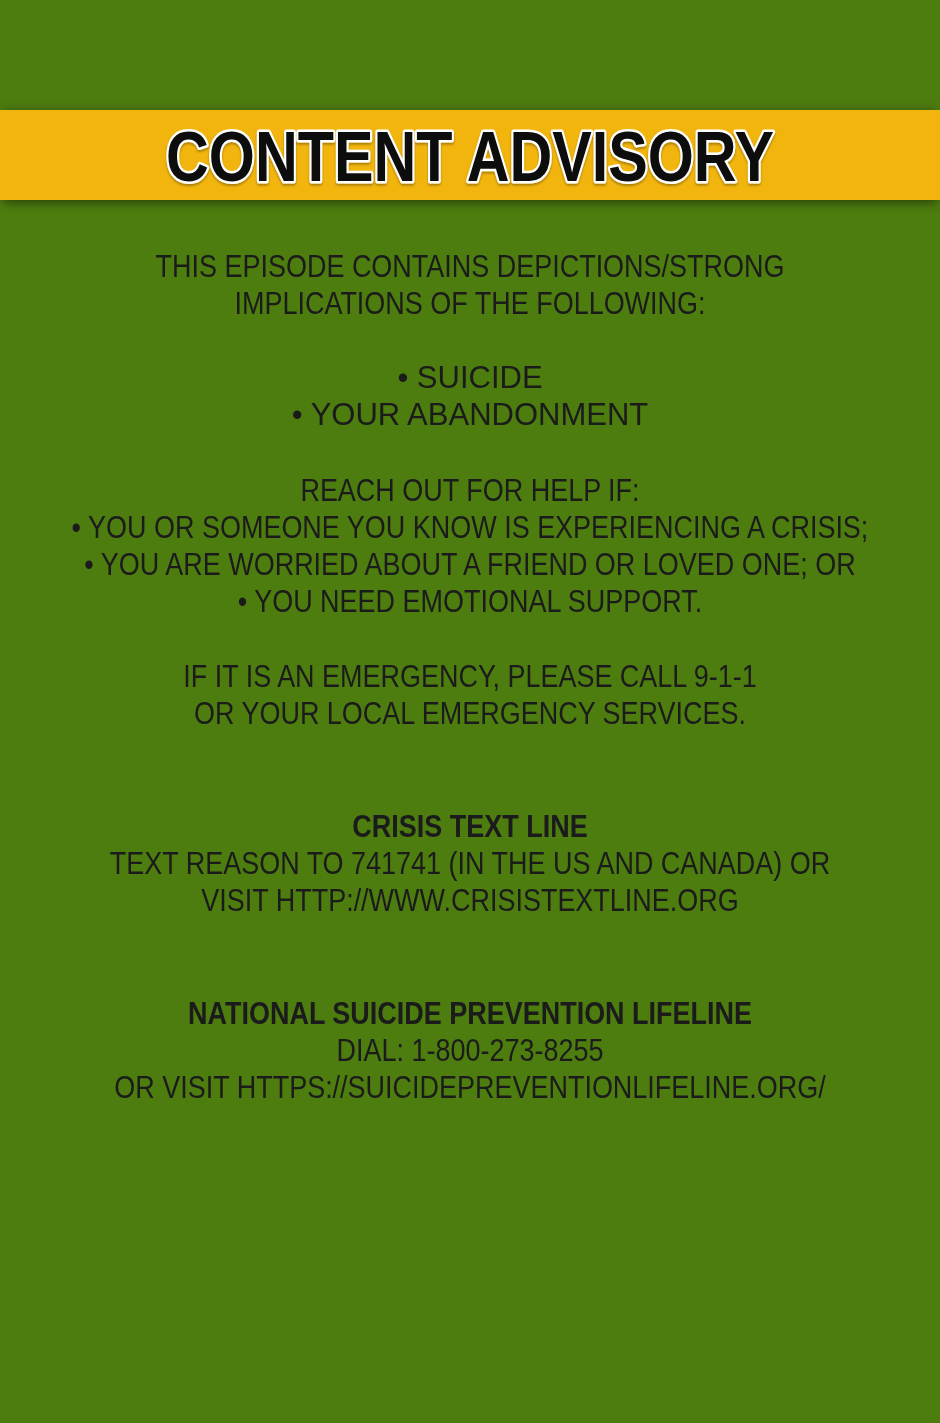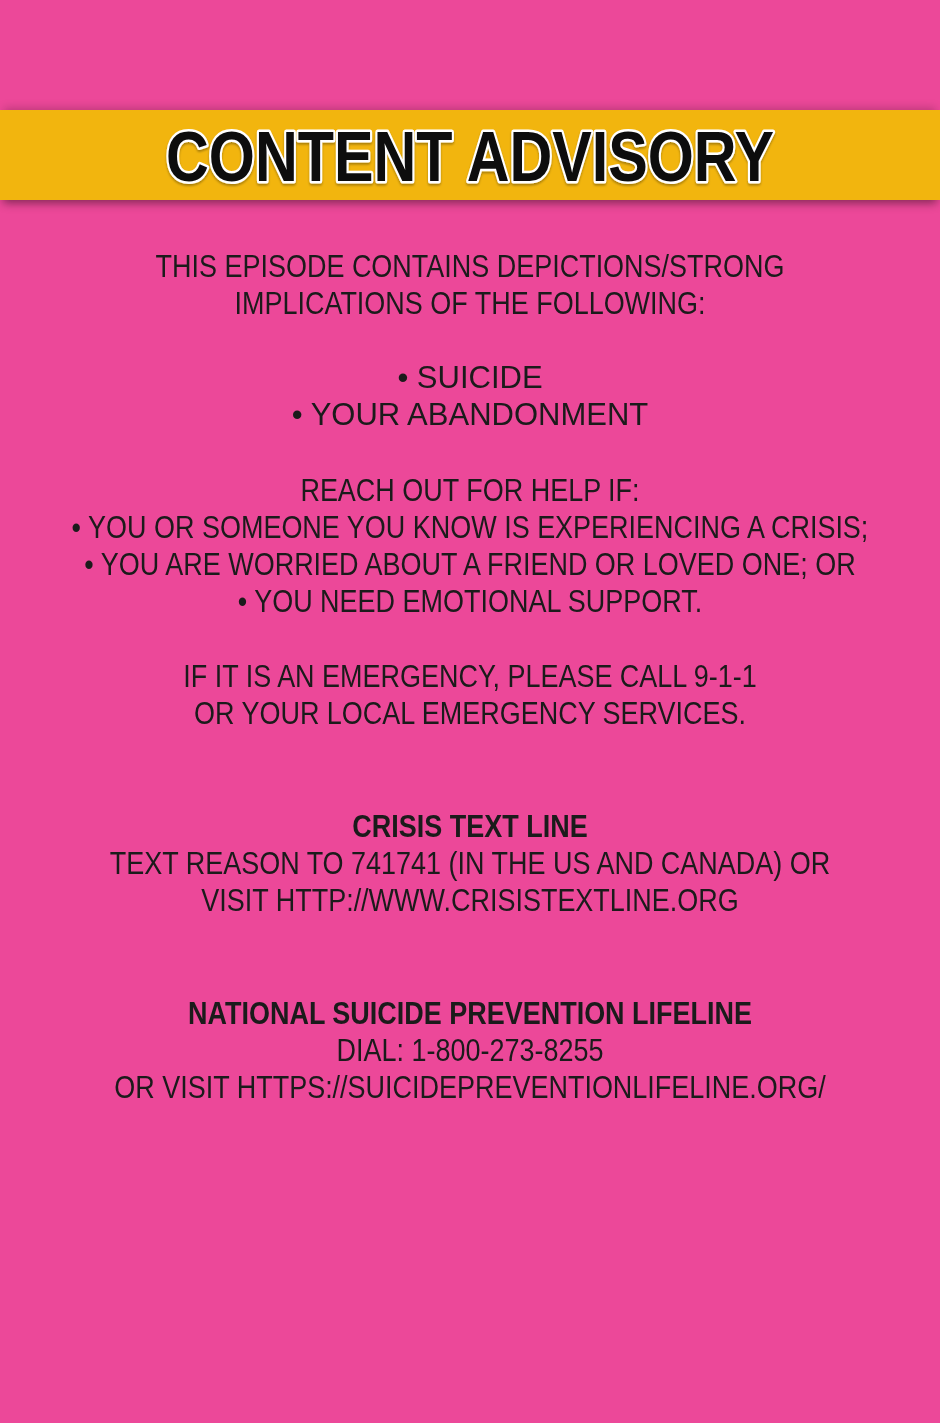--- a/index.html
+++ b/index.html
@@ -1,21 +1,21 @@
 <!DOCTYPE html>
 <html><head>
 <meta charset="utf-8">
 <style>
   html, body { margin: 0; padding: 0; background: #ffffff; }
   .page {
     position: relative;
     width: 940px;
     height: 1423px;
     margin: 0 auto;
-    background: #ec4899;
+    background: #4d7c0f;
     overflow: hidden;
     font-family: "Liberation Sans", sans-serif;
     color: #1b1b1b;
   }
   .banner {
     margin-top: 110px;
     height: 90px;
     width: 100%;
     background: #F2B50E;
     box-shadow: 0 6px 9px -3px rgba(0,0,0,0.45),

